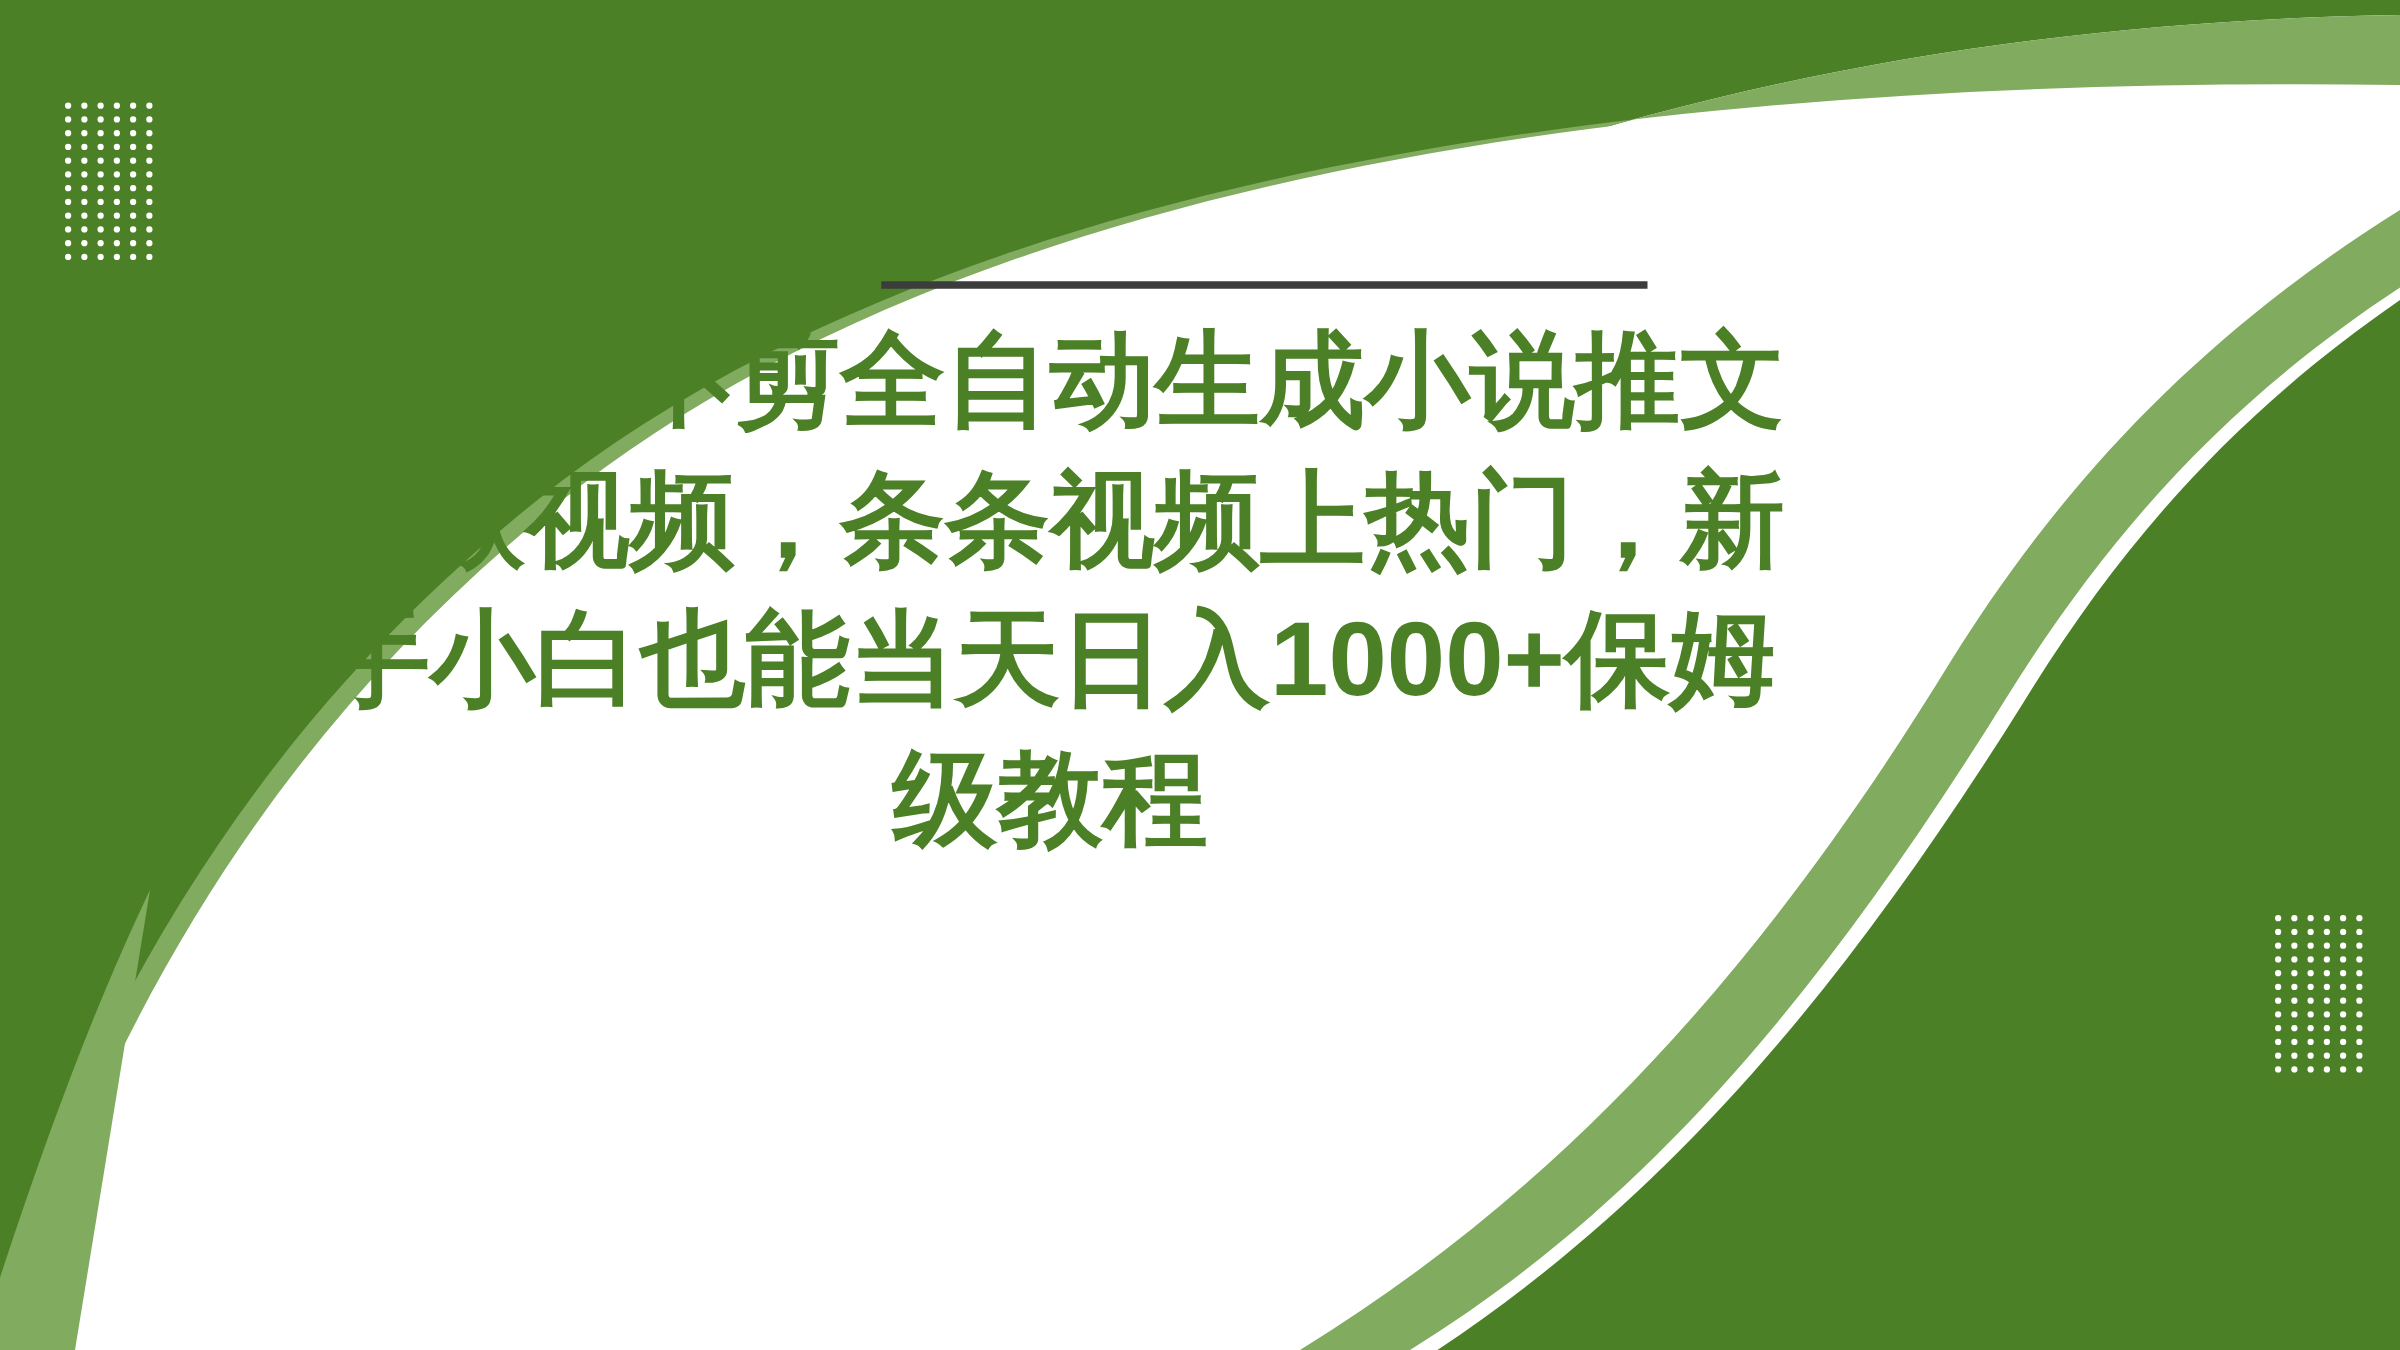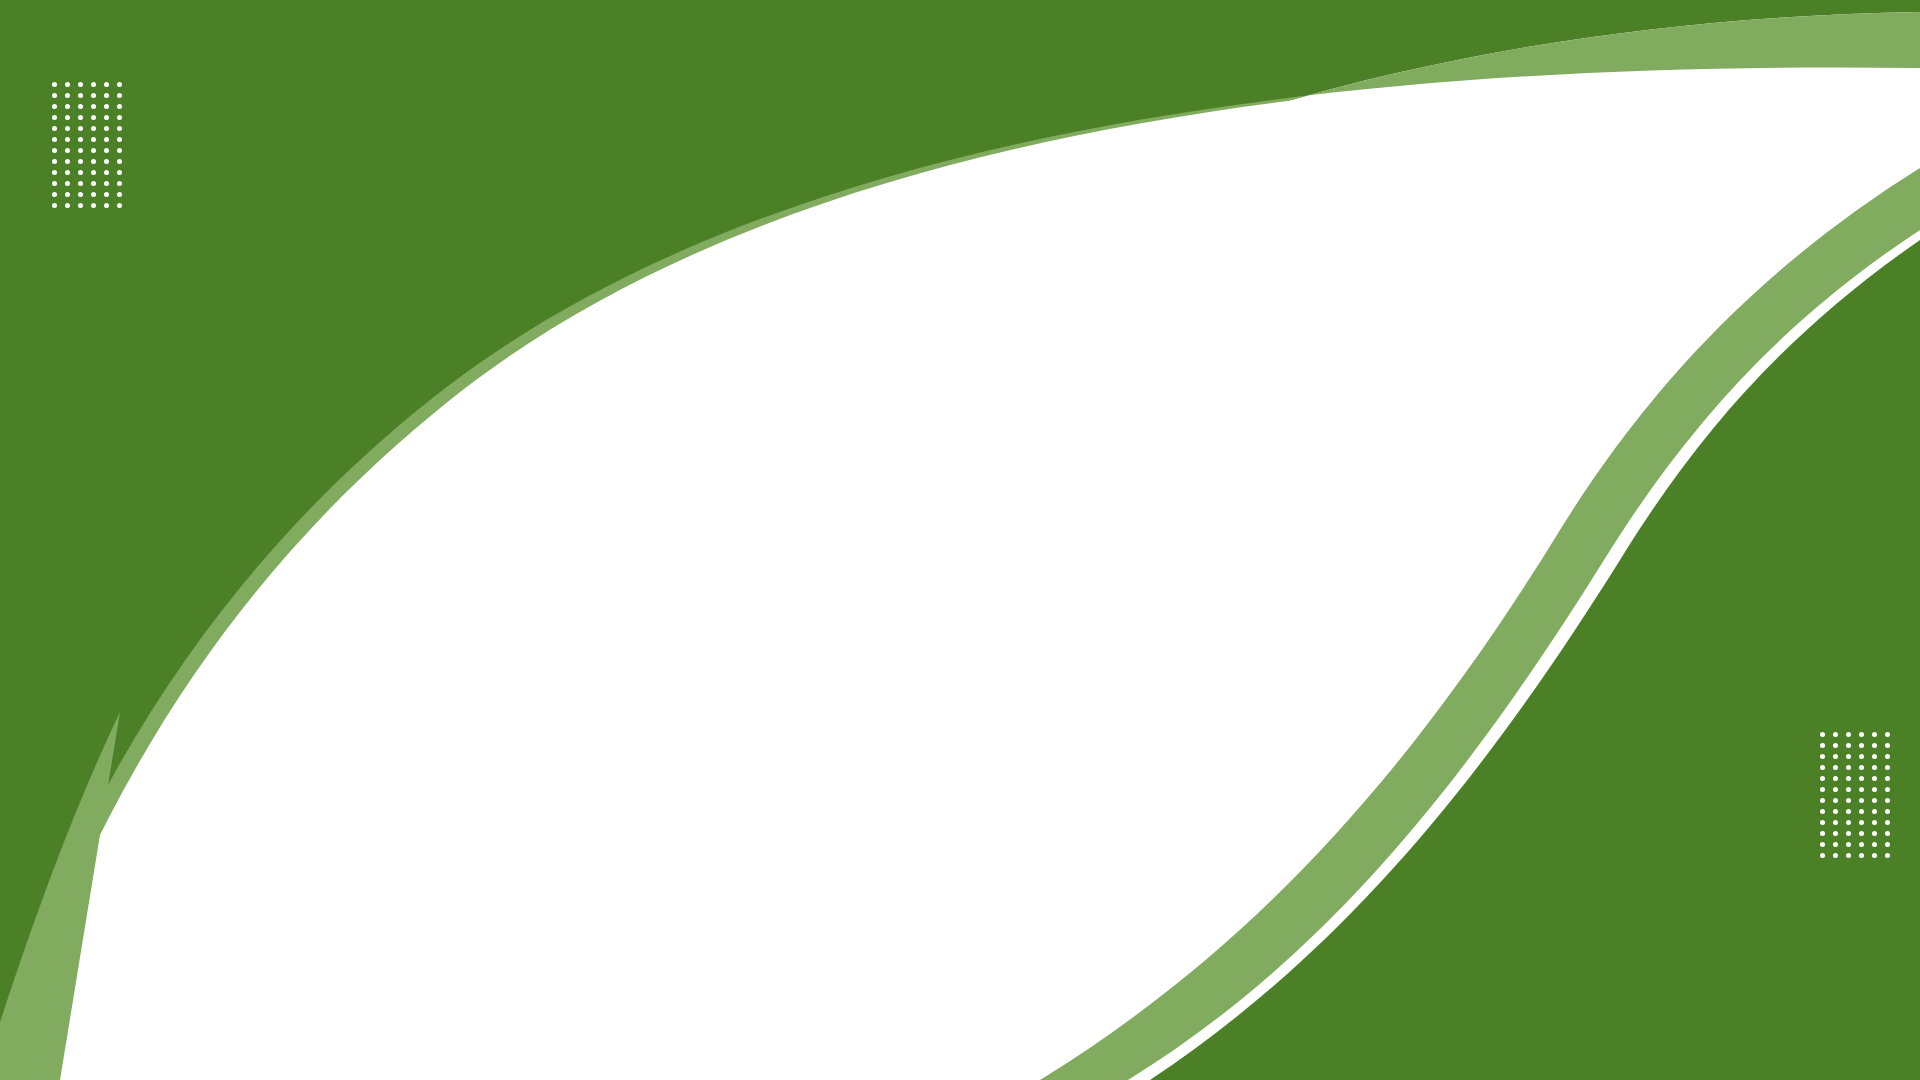--- a/index.html
+++ b/index.html
@@ -236,14 +236,18 @@
       <div class="dot" style="left: 52px; top: 110px; background: rgb(255, 255, 255);"></div>
       <div class="dot" style="left: 65px; top: 110px; background: rgb(255, 255, 255);"></div>
       <div class="dot" style="left: 0px; top: 121px; background: rgb(255, 255, 255);"></div>
       <div class="dot" style="left: 13px; top: 121px; background: rgb(255, 255, 255);"></div>
       <div class="dot" style="left: 26px; top: 121px; background: rgb(255, 255, 255);"></div>
       <div class="dot" style="left: 39px; top: 121px; background: rgb(255, 255, 255);"></div>
       <div class="dot" style="left: 52px; top: 121px; background: rgb(255, 255, 255);"></div>
       <div class="dot" style="left: 65px; top: 121px; background: rgb(255, 255, 255);"></div>
     </div>
 
+  <div id="title-block">
+    <div id="title-rule"></div>
+    <div id="title-text">AI一刀不剪全自动生成小说推文爆款视频，条条视频上热门，新手小白也能当天日入1000+保姆级教程</div>
+  </div>
 
 </div>
 
 </body></html>

